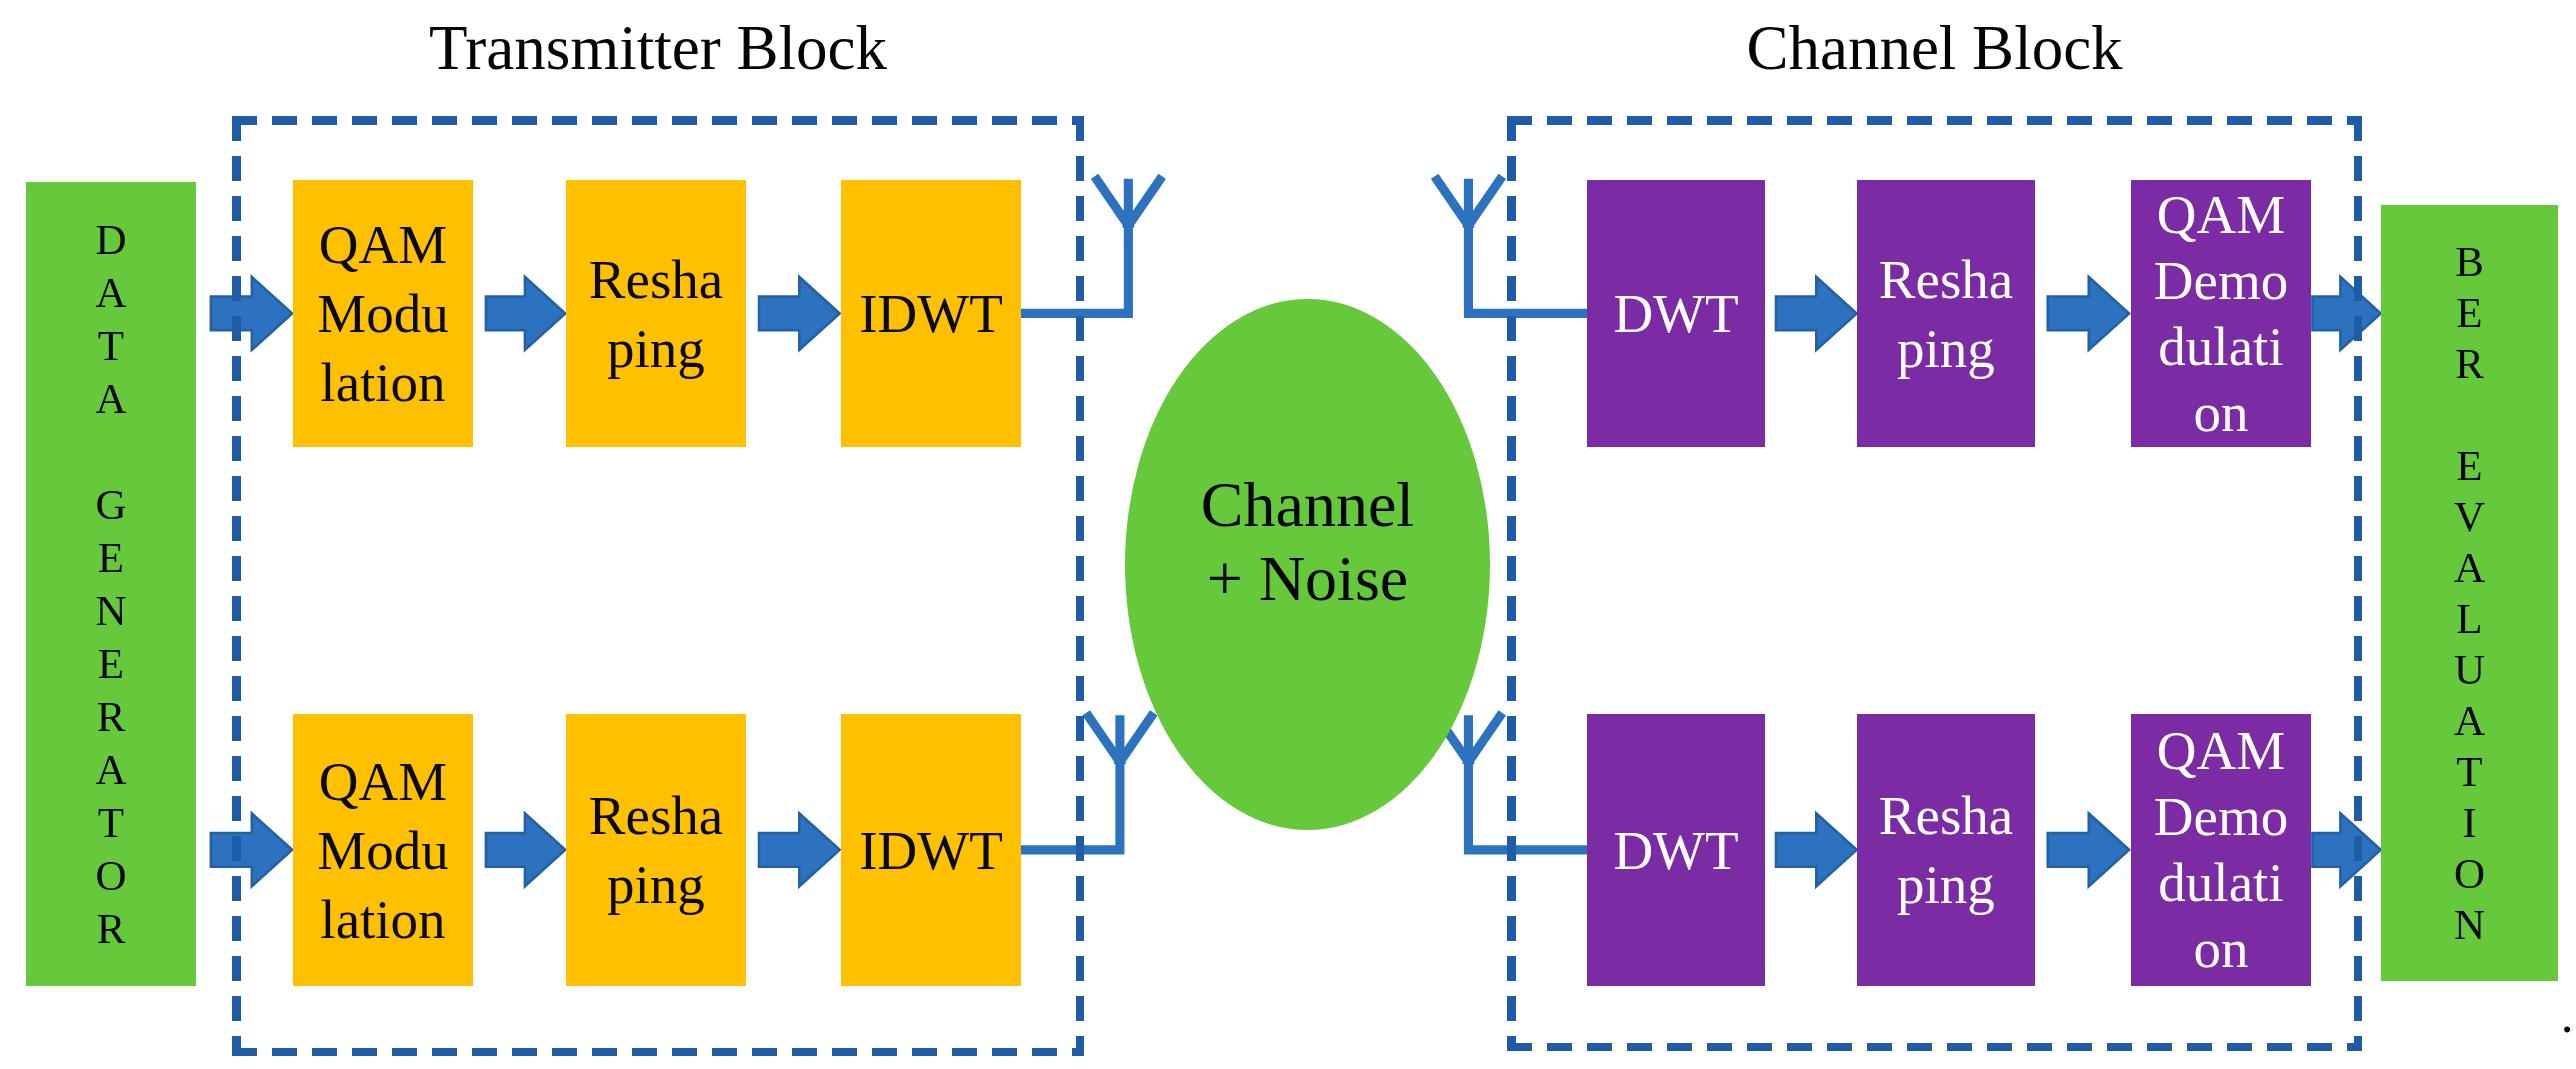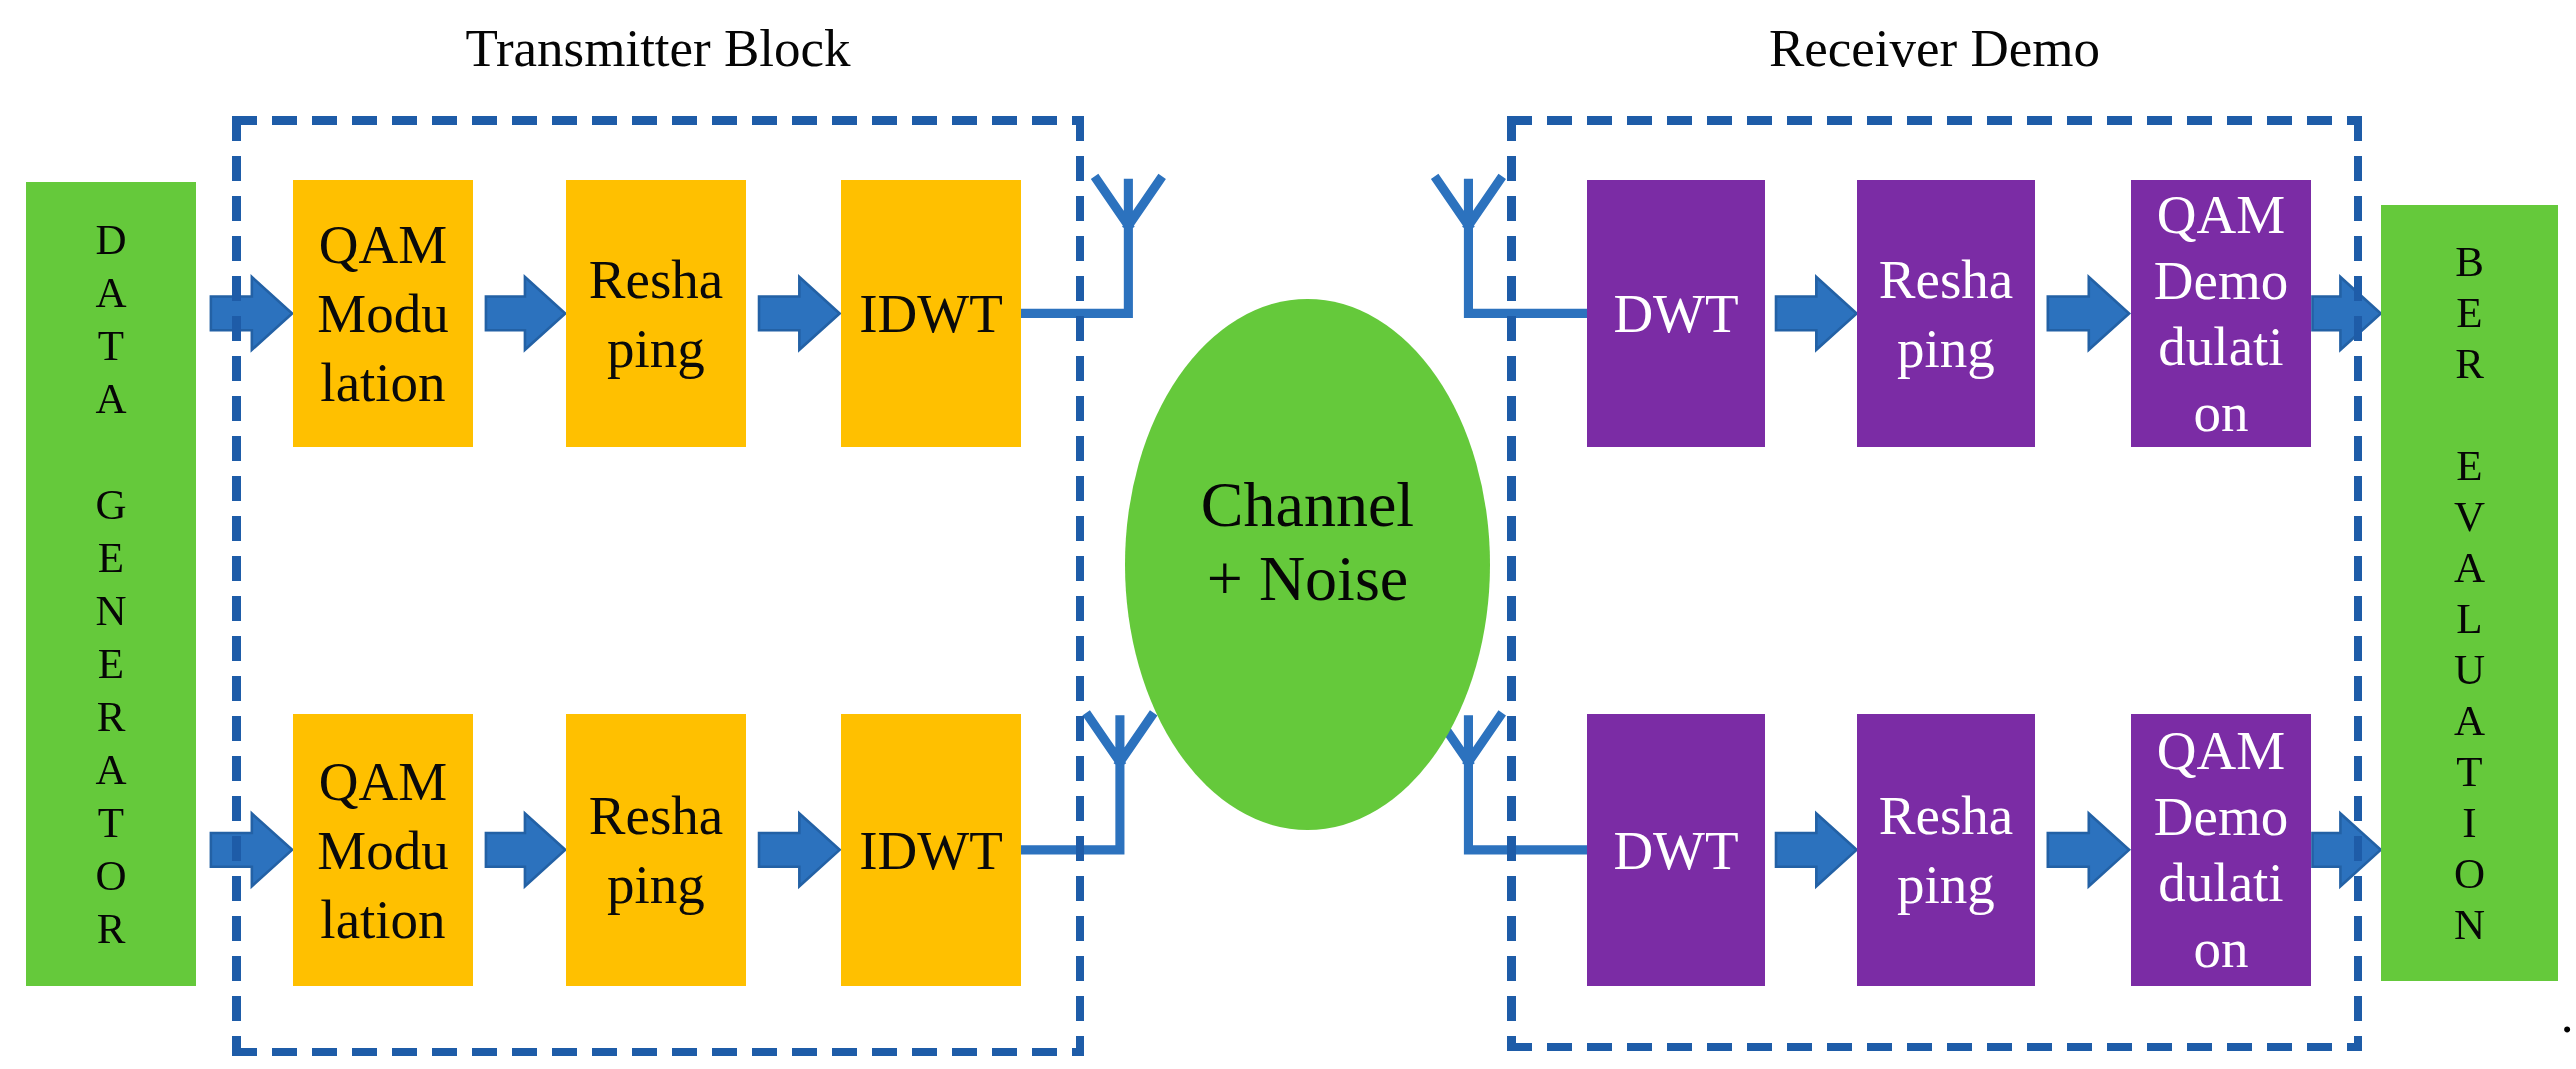--- a/index.html
+++ b/index.html
@@ -7,21 +7,21 @@
     position:relative;
     width:2576px;height:1069px;
     background:#ffffff;
     overflow:hidden;
     font-family:"Liberation Serif","DejaVu Serif",serif;
     color:#0a0a0a;
   }
   .title{
     position:absolute;
     text-align:center;
-    font-size:53px;
+    font-size:63px;
     line-height:78px;
     color:#050505;
     white-space:nowrap;
   }
   .t-title{left:232px;width:852px;top:9px;}
   .r-title{left:1507px;width:855px;top:9px;}
 
   
   .dashed-rect{position:absolute;}
   .dash-top,.dash-bottom{position:absolute;left:0;right:0;height:8.5px;
@@ -96,21 +96,21 @@
 
       <path d="M1570 1307 H1722 V1107 M1722 1172 L1674 1102 M1722 1172 L1770 1102"></path>
 
       <path d="M2440 482 H2258 V282 M2258 347 L2210 277 M2258 347 L2306 277"></path>
 
       <path d="M2440 1307 H2258 V1107 M2258 1172 L2210 1102 M2258 1172 L2306 1102"></path>
     </g>
   </svg>
 
   <div class="title t-title">Transmitter Block</div>
-  <div class="title r-title">Receiver Demo</div>
+  <div class="title r-title">Channel Block</div>
 
   <div class="dashed-rect t-rect">
     <div class="dash-top"></div>
     <div class="dash-bottom"></div>
     <div class="dash-left"></div>
     <div class="dash-right"></div>
   </div>
   <div class="dashed-rect r-rect">
     <div class="dash-top"></div>
     <div class="dash-bottom"></div>

